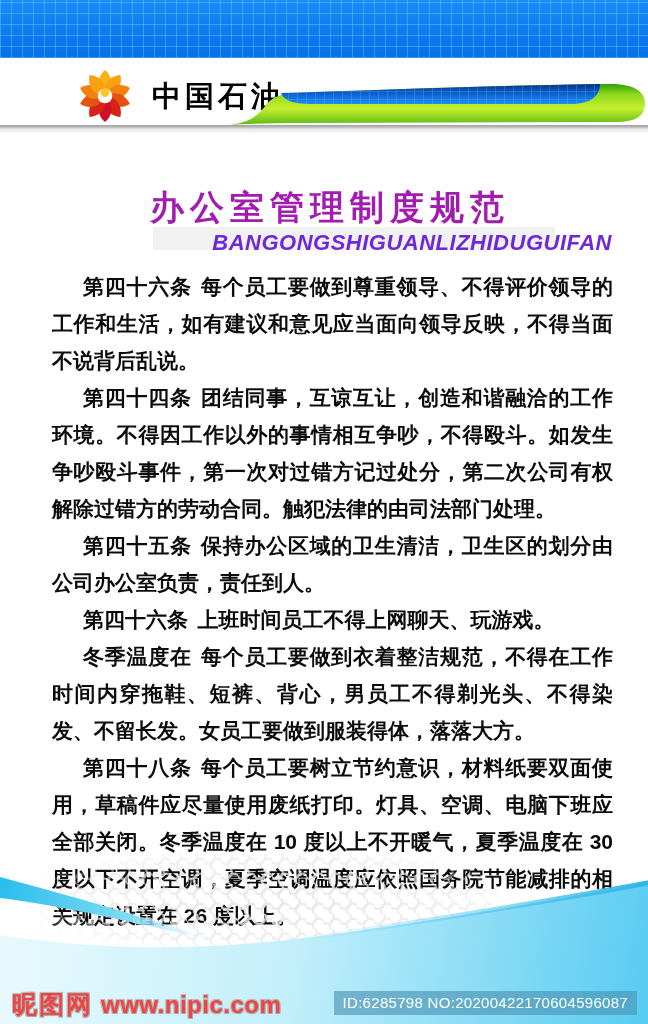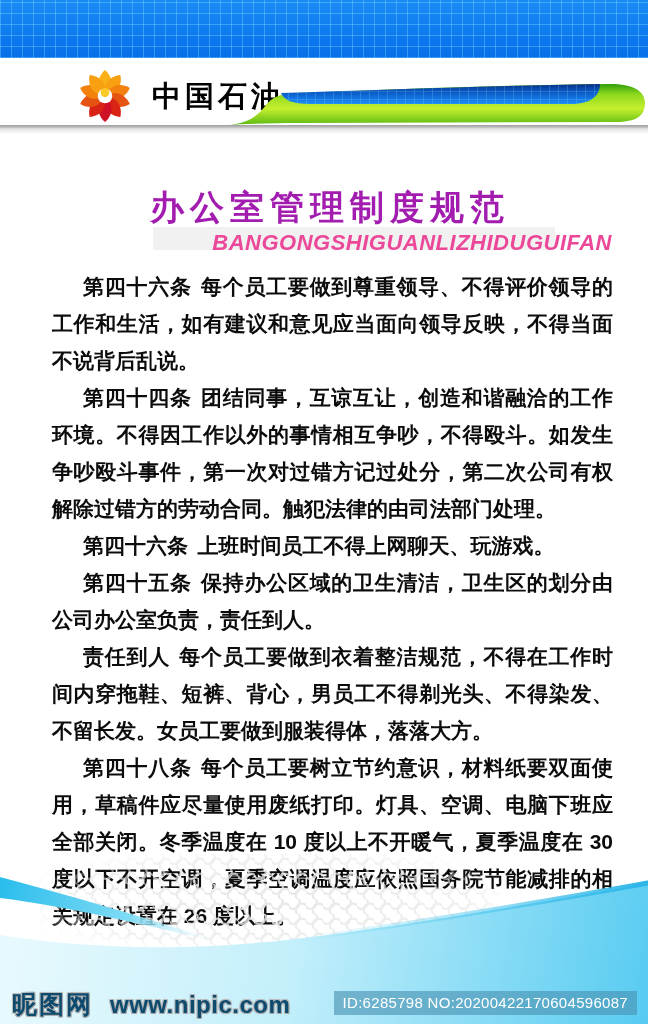--- a/index.html
+++ b/index.html
@@ -30,36 +30,36 @@
   }
   
   .page-title{
     position:absolute;left:0;top:185px;width:648px;text-align:center;
     padding-left:12px;box-sizing:border-box;
     font-size:34px;font-weight:700;color:#a21caf;letter-spacing:6px;white-space:nowrap;
   }
   .pinyin-band{position:absolute;left:153px;top:227px;width:402px;height:23px;background:#f1f1f1;}
   .pinyin-text{
     position:absolute;right:36px;top:230px;
-    font-size:22px;font-style:italic;font-weight:700;color:#ec4899;
+    font-size:22px;font-style:italic;font-weight:700;color:#6d28d9;
     letter-spacing:.5px;white-space:nowrap;
   }
   
   .regulations{position:absolute;left:52px;top:268px;width:561px;}
   .regulations p{
     margin:0;font-size:21px;line-height:37px;font-weight:700;color:#0c0c0c;
     text-align:justify;text-indent:31px;
   }
   .art-label{margin-right:.45em;}
   
   .bottom-svg{position:absolute;left:0;top:854px;width:648px;height:170px;}
   
   .nipic-watermark{
-    position:absolute;left:12px;top:988px;display:flex;align-items:baseline;gap:17px;
-    color:#0c4a6e;font-weight:700;
+    position:absolute;left:12px;top:988px;display:flex;align-items:baseline;gap:8px;
+    color:#ef4444;font-weight:700;
     text-shadow:1px 1px 0 #a9a9a9,-1px -1px 0 #bdbdbd,1px -1px 0 #b5b5b5,-1px 1px 0 #b5b5b5,0 0 2px #999;
   }
   .nipic-cn{font-size:25px;letter-spacing:2px;}
   .nipic-url{font-size:24px;letter-spacing:.5px;}
   .id-badge{
     position:absolute;right:11px;top:991px;height:24px;line-height:24px;
     padding:0 9px;background:rgba(72,146,178,.62);
     color:#ffffff;font-size:15px;letter-spacing:.3px;white-space:nowrap;
   }
 </style>
@@ -114,23 +114,23 @@
   </svg>
   <div class="header-shadow"></div>
 
   <div class="page-title">办公室管理制度规范</div>
   <div class="pinyin-band"></div>
   <div class="pinyin-text">BANGONGSHIGUANLIZHIDUGUIFAN</div>
 
   <div class="regulations">
     <p><span class="art-label">第四十六条</span><span>每个员工要做到尊重领导、不得评价领导的工作和生活，如有建议和意见应当面向领导反映，不得当面不说背后乱说。</span></p>
     <p><span class="art-label">第四十四条</span><span>团结同事，互谅互让，创造和谐融洽的工作环境。不得因工作以外的事情相互争吵，不得殴斗。如发生争吵殴斗事件，第一次对过错方记过处分，第二次公司有权解除过错方的劳动合同。触犯法律的由司法部门处理。</span></p>
+    <p><span class="art-label">第四十五条</span><span>保持办公区域的卫生清洁，卫生区的划分由公司办公室负责，责任到人。</span></p>
     <p><span class="art-label">第四十六条</span><span>上班时间员工不得上网聊天、玩游戏。</span></p>
-    <p><span class="art-label">第四十五条</span><span>保持办公区域的卫生清洁，卫生区的划分由公司办公室负责，责任到人。</span></p>
-    <p><span class="art-label">责任到人</span><span>每个员工要做到衣着整洁规范，不得在工作时间内穿拖鞋、短裤、背心，男员工不得剃光头、不得染发、不留长发。女员工要做到服装得体，落落大方。</span></p>
+    <p><span class="art-label">冬季温度在</span><span>每个员工要做到衣着整洁规范，不得在工作时间内穿拖鞋、短裤、背心，男员工不得剃光头、不得染发、不留长发。女员工要做到服装得体，落落大方。</span></p>
     <p><span class="art-label">第四十八条</span><span>每个员工要树立节约意识，材料纸要双面使用，草稿件应尽量使用废纸打印。灯具、空调、电脑下班应全部关闭。冬季温度在 10 度以上不开暖气，夏季温度在 30 度以下不开空调，夏季空调温度应依照国务院节能减排的相关规定设置在 26 度以上。</span></p>
   </div>
 
   <svg class="bottom-svg" viewBox="0 0 648 170">
     <defs>
       <pattern id="dotsPat" width="17" height="15" patternUnits="userSpaceOnUse">
         <circle cx="4.5" cy="3.5" r="6.3" fill="none" stroke="#e7e7e7" stroke-width="2.2"></circle>
         <circle cx="13" cy="11" r="6.3" fill="none" stroke="#e7e7e7" stroke-width="2.2"></circle>
       </pattern>
       <radialGradient id="fadeGrad" cx="50%" cy="45%" r="62%">

